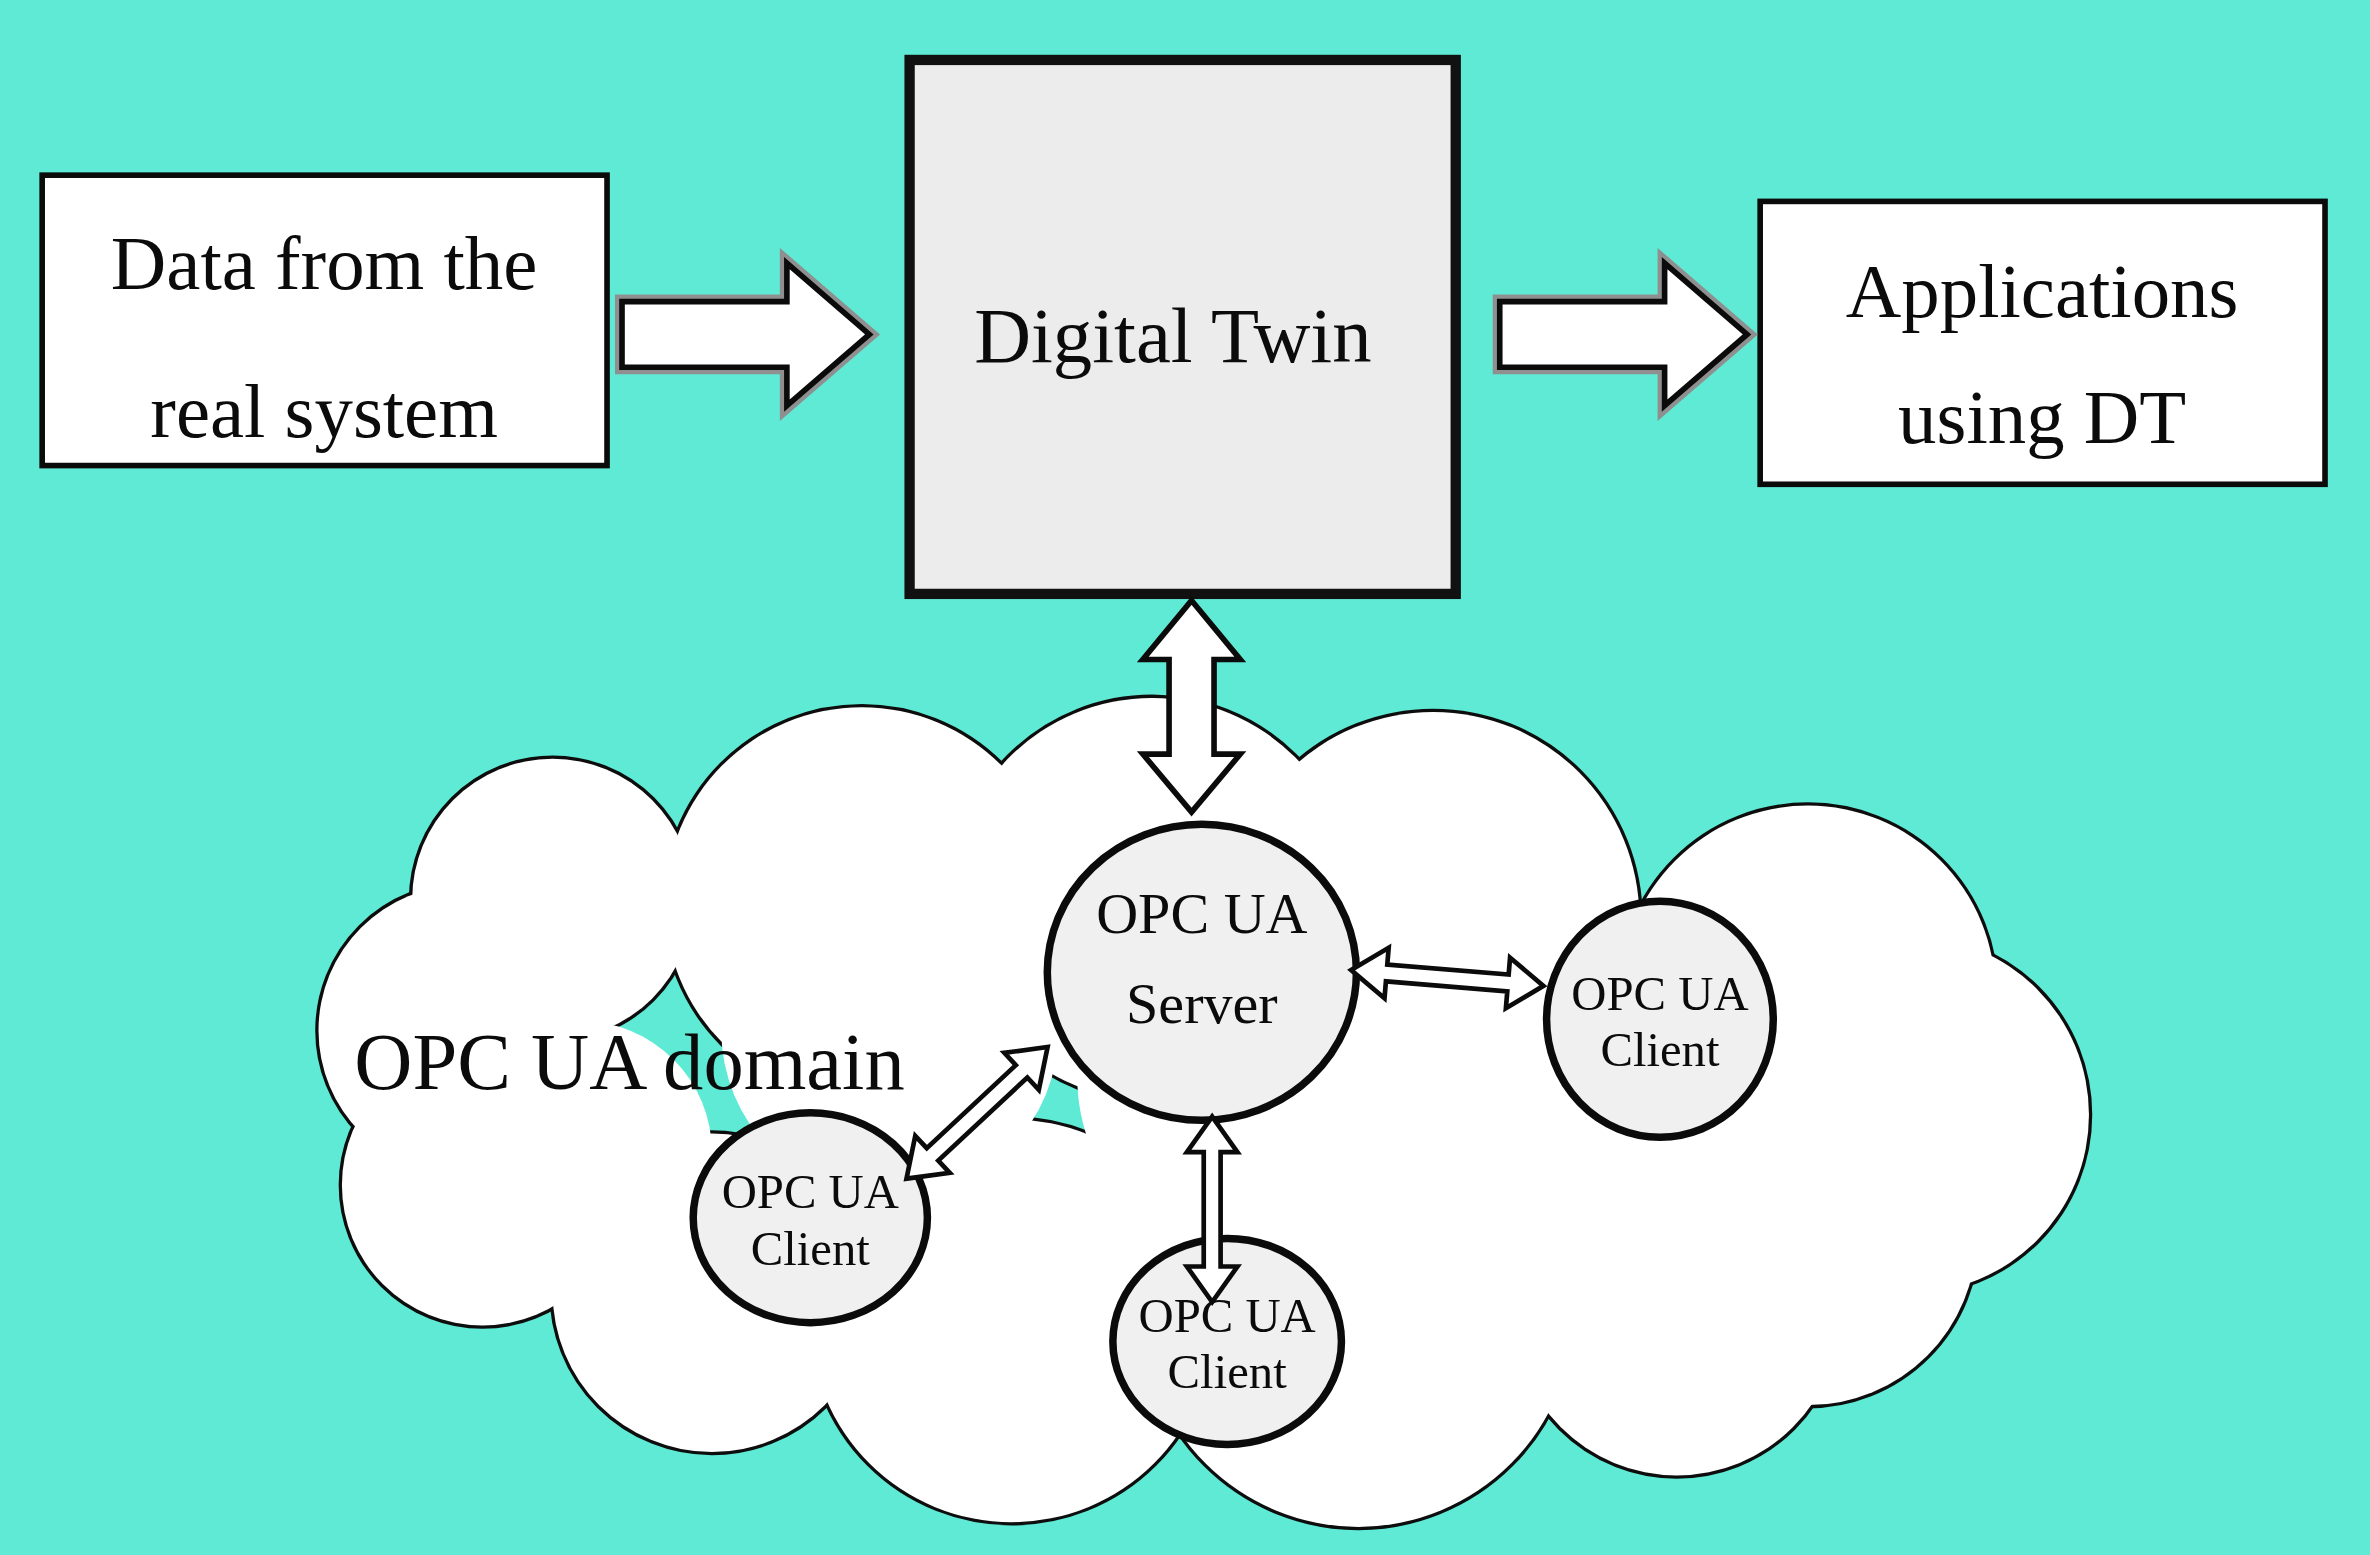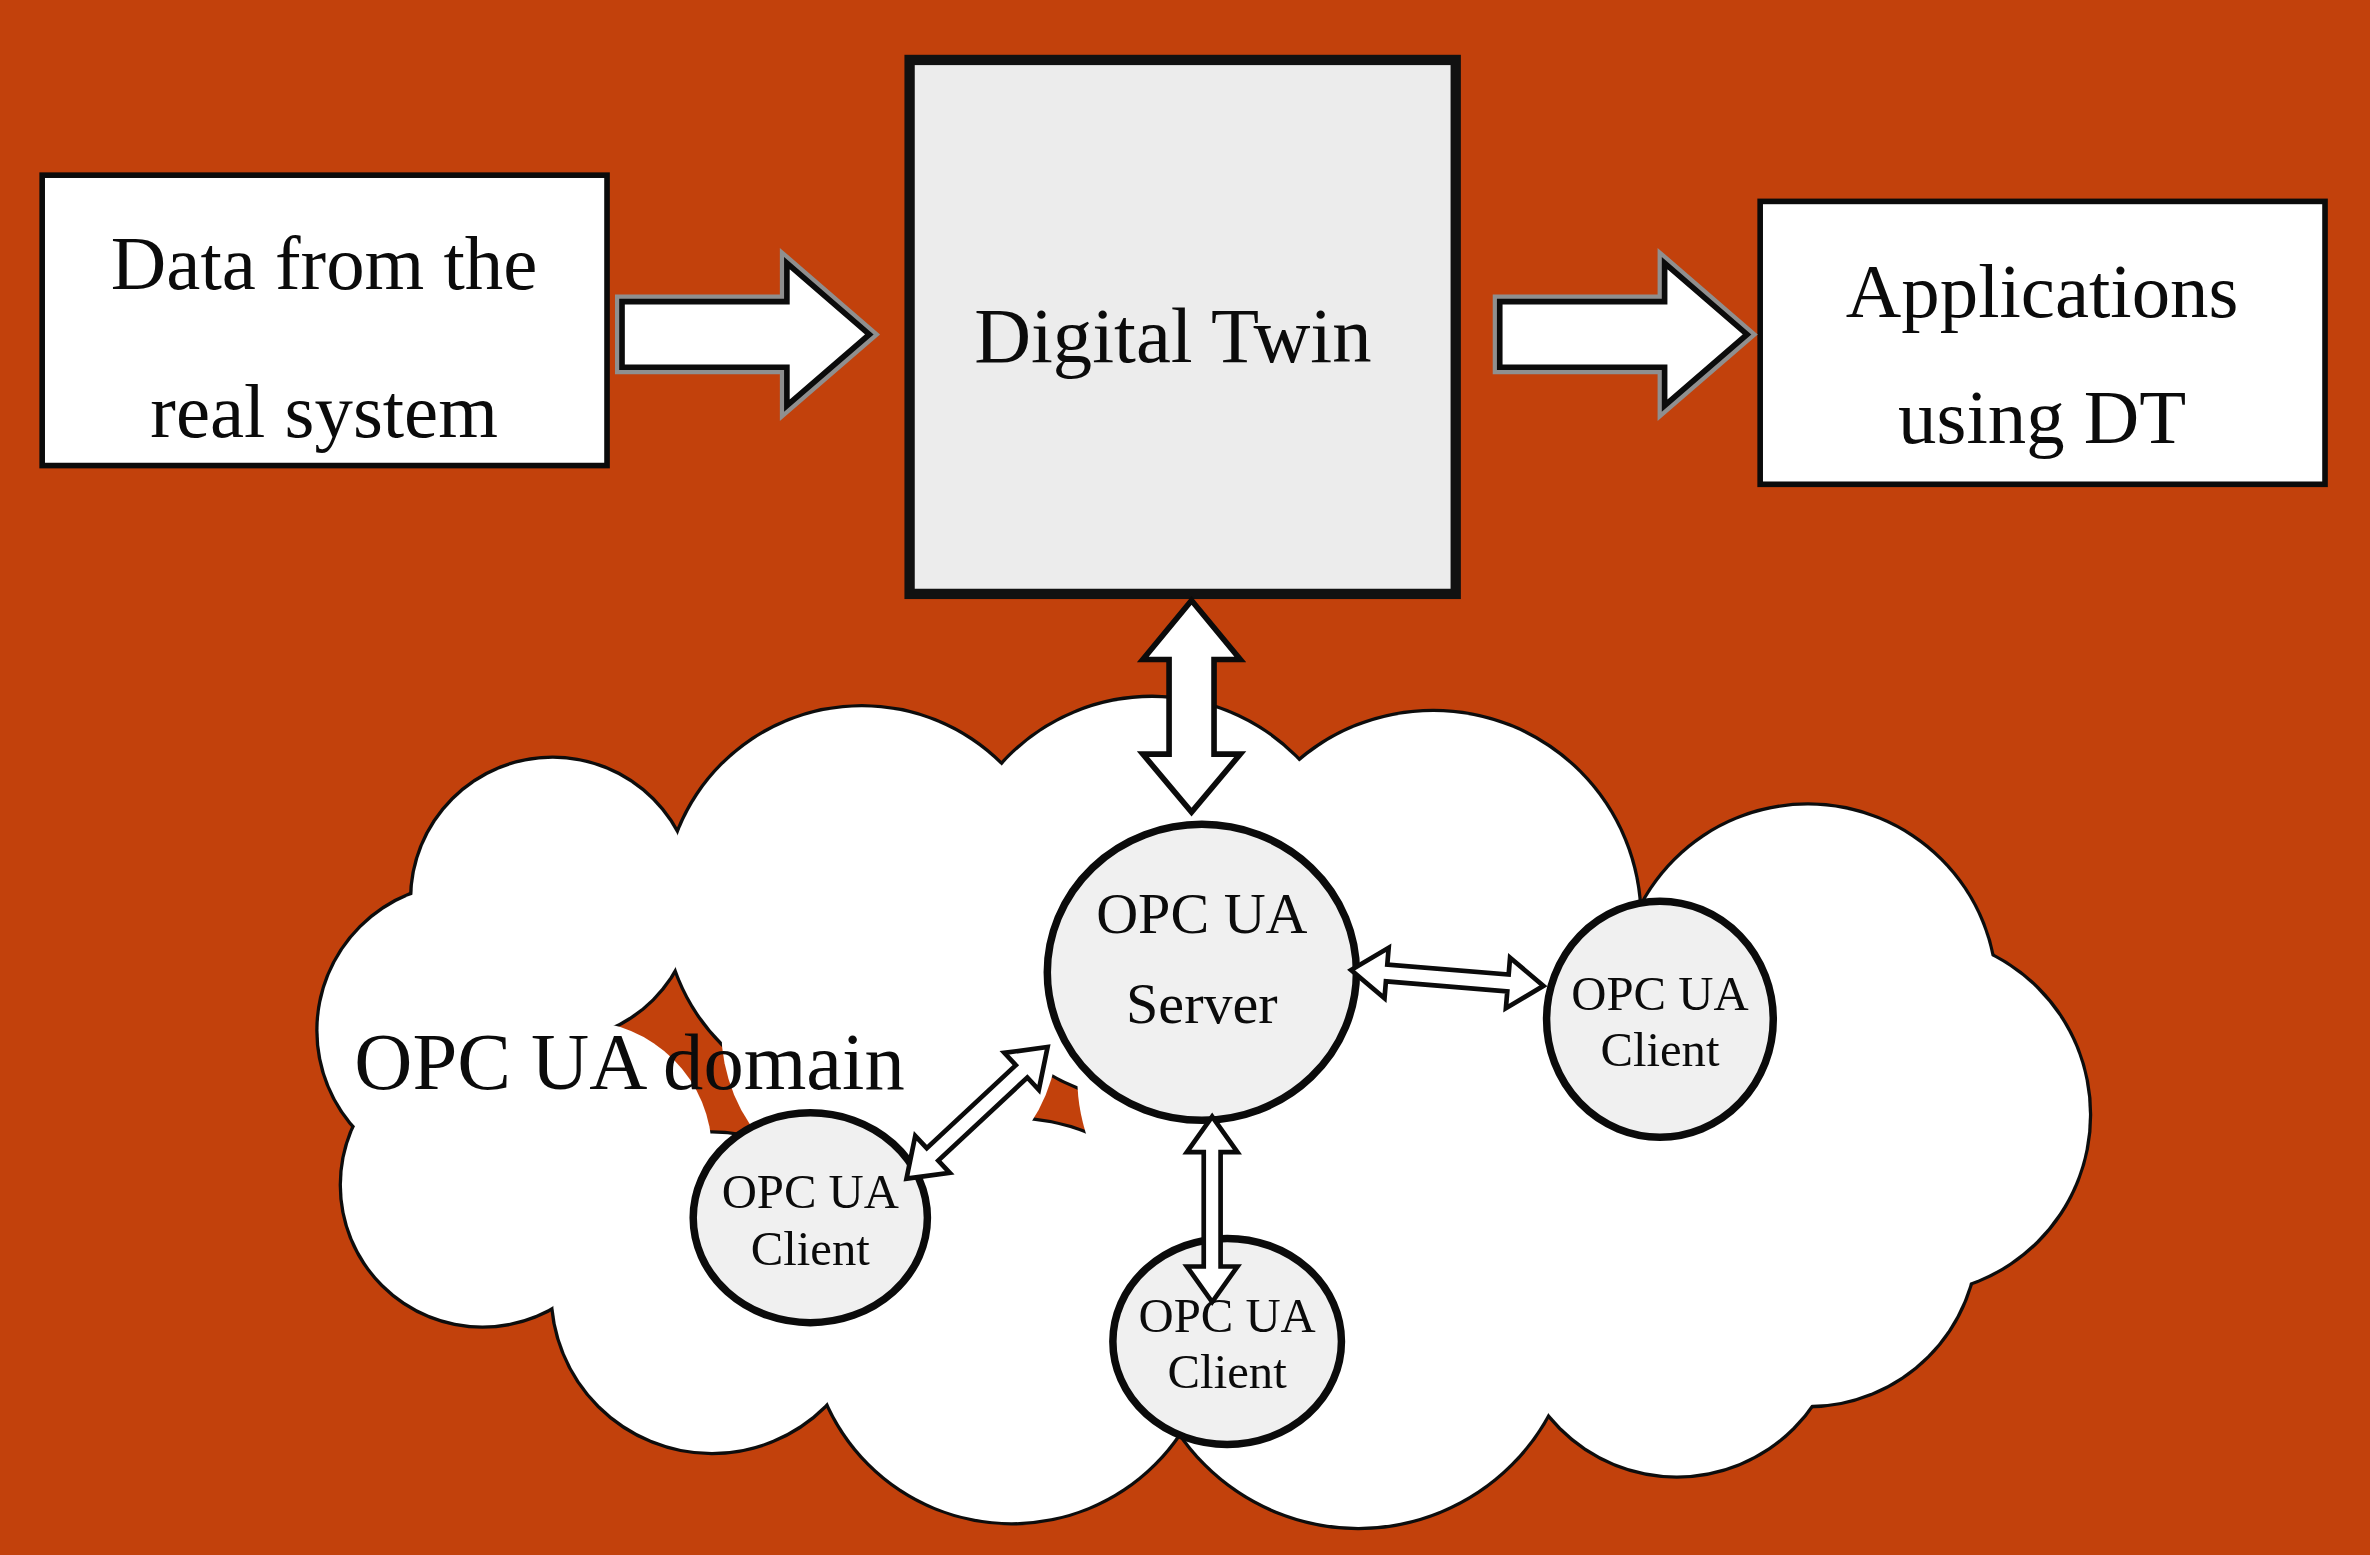--- a/index.html
+++ b/index.html
@@ -4,21 +4,21 @@
 <style>
   html, body {
     margin: 0;
     padding: 0;
     background: #ffffff;
   }
   .stage {
     width: 2370px;
     height: 1555px;
     position: relative;
-    background: #c2410c;
+    background: #5eead4;
   }
   svg { display: block; }
   text {
     font-family: "Liberation Serif", "DejaVu Serif", serif;
     fill: #0b0b0b;
   }
   .box-label   { font-size: 82px; }
   .dt-label    { font-size: 84px; }
   .domain-label{ font-size: 86px; }
   .server-label{ font-size: 62px; }

